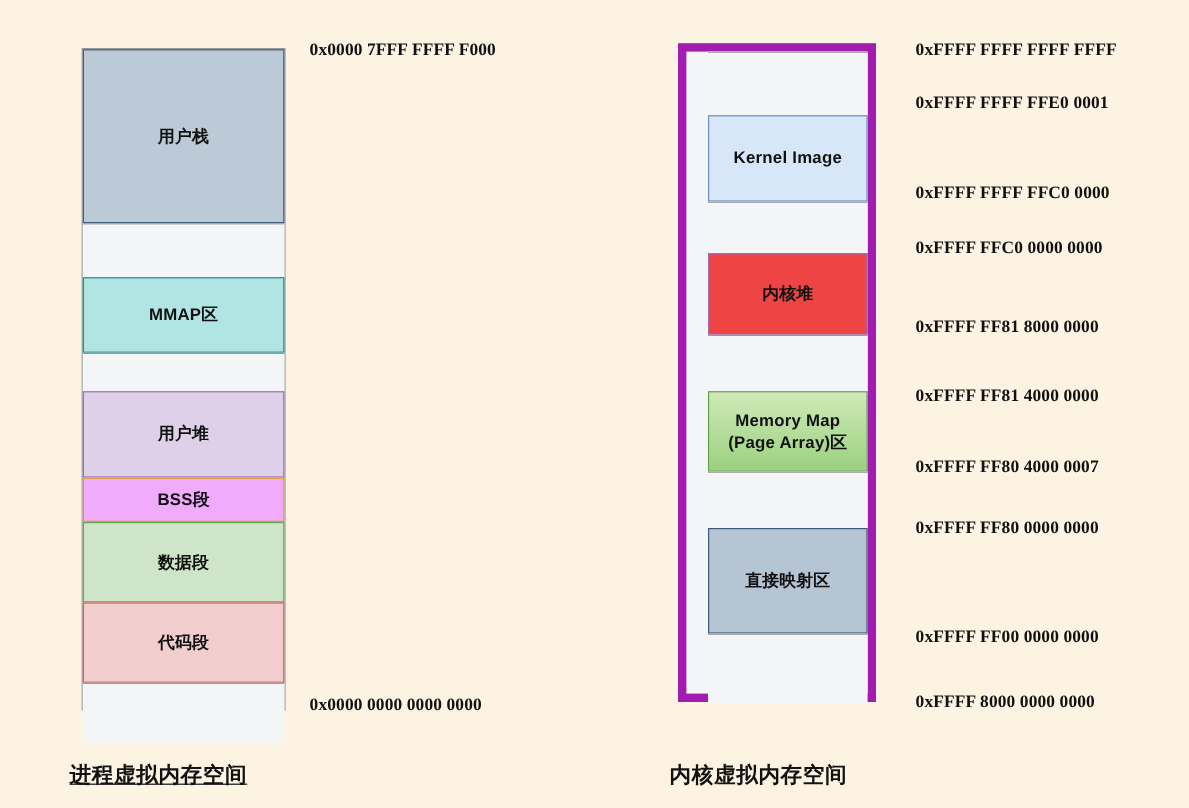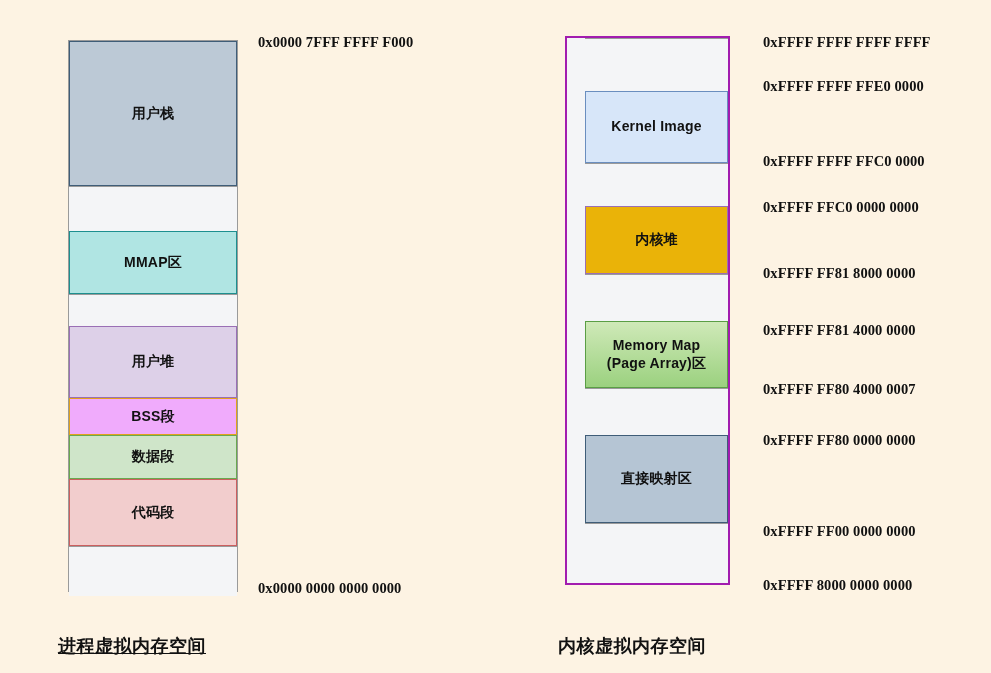--- a/index.html
+++ b/index.html
@@ -35,21 +35,21 @@
     height: 552px;
     border: 1px solid #9a9a9a;
     background: #f4f5f7;
   }
 
   #kernel-column {
     left: 565px;
     top: 36px;
     width: 165px;
     height: 549px;
-    border: 2px solid #a21caf;
+    border: 7px solid #a21caf;
     background: #f4f5f7;
     padding-left: 18px;
   }
 
   
   .block {
     box-sizing: border-box;
     display: flex;
     align-items: center;
     justify-content: center;
@@ -109,58 +109,58 @@
       <div class="block" style="height: 63px; background: rgb(176, 229, 227); border: 1.5px solid rgb(29, 143, 143);">
         <span class="block-label">MMAP区</span>
       </div>
       <div class="block gap" style="height: 32px; background: rgb(244, 245, 247); border-top: 1px solid rgb(154, 154, 154);"></div>
       <div class="block" style="height: 72px; background: rgb(221, 208, 232); border: 1.5px solid rgb(154, 111, 181);">
         <span class="block-label">用户堆</span>
       </div>
       <div class="block" style="height: 37px; background: #f0abfc; border: 1.5px solid rgb(224, 162, 28);">
         <span class="block-label">BSS段</span>
       </div>
-      <div class="block" style="height: 44px; background: rgb(207, 229, 201); border: 1.5px solid rgb(106, 168, 79);">
+      <div class="block" style="height: 67px; background: rgb(207, 229, 201); border: 1.5px solid rgb(106, 168, 79);">
         <span class="block-label">数据段</span>
       </div>
       <div class="block" style="height: 67px; background: rgb(242, 205, 205); border: 1.5px solid rgb(204, 95, 95);">
         <span class="block-label">代码段</span>
       </div>
       <div class="block gap" style="height: 50px; background: rgb(244, 245, 247); border-top: 1px solid rgb(154, 154, 154);"></div>
     </div>
 
   <div class="addr" id="process-top-addr" style="left:258px; top:34px;">0x0000 7FFF FFFF F000</div>
 
   <div class="addr" id="process-bottom-addr" style="left:258px; top:580px;">0x0000 0000 0000 0000</div>
 
   <div class="caption" id="process-caption">进程虚拟内存空间</div>
 
   <div class="column" id="kernel-column">
       <div class="block gap" style="height: 53px; background: rgb(244, 245, 247); border-top: 1px solid rgb(154, 154, 154);"></div>
       <div class="block" style="height: 72px; background: rgb(215, 230, 249); border: 1.5px solid rgb(106, 142, 191);">
         <span class="block-label">Kernel Image</span>
       </div>
       <div class="block gap" style="height: 43px; background: rgb(244, 245, 247); border-top: 1px solid rgb(154, 154, 154);"></div>
-      <div class="block" style="height: 68px; background: #eab308; border: 1.5px solid rgb(154, 111, 181);">
+      <div class="block" style="height: 68px; background: #ef4444; border: 1.5px solid rgb(154, 111, 181);">
         <span class="block-label">内核堆</span>
       </div>
       <div class="block gap" style="height: 47px; background: rgb(244, 245, 247); border-top: 1px solid rgb(154, 154, 154);"></div>
       <div class="block" style="height: 67px; background: linear-gradient(rgb(207, 233, 184) 0%, rgb(155, 209, 127) 100%); border: 1.5px solid rgb(90, 158, 69);">
         <span class="block-label">Memory Map<br>(Page Array)区</span>
       </div>
       <div class="block gap" style="height: 47px; background: rgb(244, 245, 247); border-top: 1px solid rgb(154, 154, 154);"></div>
       <div class="block" style="height: 88px; background: rgb(181, 197, 212); border: 1.5px solid rgb(63, 93, 120);">
         <span class="block-label">直接映射区</span>
       </div>
       <div class="block gap" style="height: 58px; background: rgb(244, 245, 247); border-top: 1px solid rgb(154, 154, 154);"></div>
     </div>
 
   <div id="kernel-address-list">
       <div class="addr" style="left: 763px; top: 34px;">0xFFFF FFFF FFFF FFFF</div>
-      <div class="addr" style="left: 763px; top: 78px;">0xFFFF FFFF FFE0 0000</div>
+      <div class="addr" style="left: 763px; top: 78px;">0xFFFF FFFF FFE0 0001</div>
       <div class="addr" style="left: 763px; top: 153px;">0xFFFF FFFF FFC0 0000</div>
       <div class="addr" style="left: 763px; top: 199px;">0xFFFF FFC0 0000 0000</div>
       <div class="addr" style="left: 763px; top: 265px;">0xFFFF FF81 8000 0000</div>
       <div class="addr" style="left: 763px; top: 322px;">0xFFFF FF81 4000 0000</div>
       <div class="addr" style="left: 763px; top: 381px;">0xFFFF FF80 4000 0007</div>
       <div class="addr" style="left: 763px; top: 432px;">0xFFFF FF80 0000 0000</div>
       <div class="addr" style="left: 763px; top: 523px;">0xFFFF FF00 0000 0000</div>
       <div class="addr" style="left: 763px; top: 577px;">0xFFFF 8000 0000 0000</div>
     </div>
 

